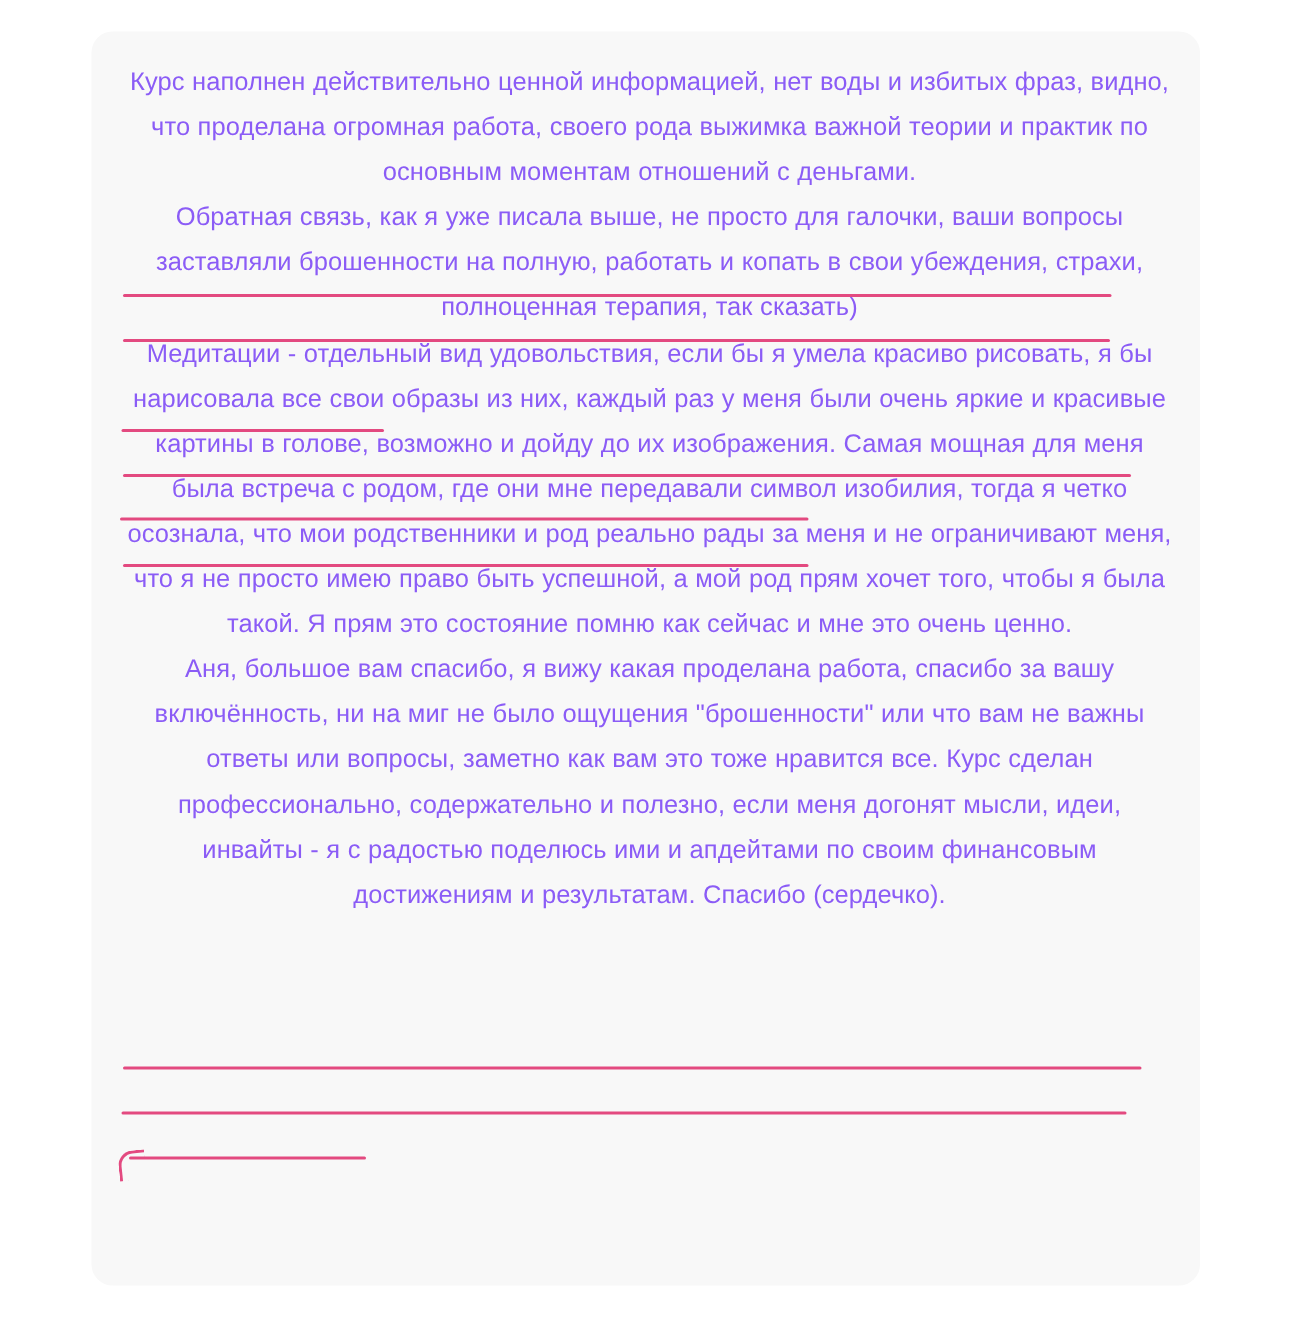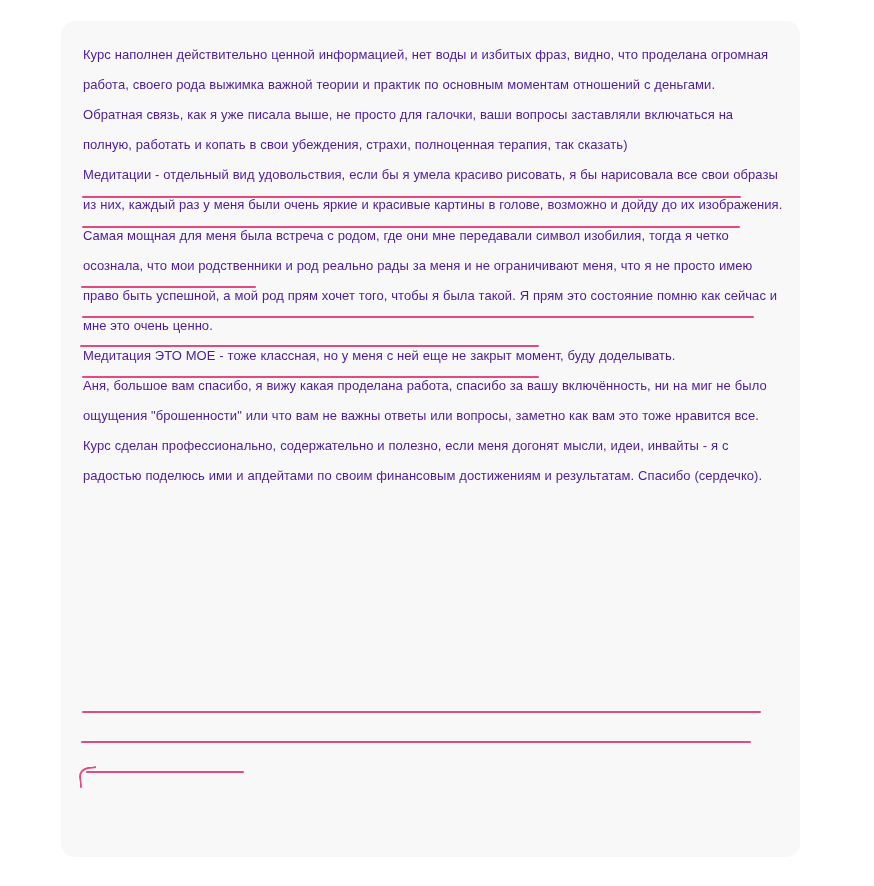--- a/index.html
+++ b/index.html
@@ -32,26 +32,26 @@
   }
   .review-body {
     position: absolute;
     left: 22px;
     top: 19px;
     width: 700px;
   }
   .para {
     margin: 0;
     padding: 0;
-    font-size: 13px;
+    font-size: 17px;
     line-height: 30.1px;
-    color: #4c1d95;
+    color: #8b5cf6;
     letter-spacing: 0.05px;
     word-spacing: 0.2px;
-    text-align: left;
+    text-align: center;
   }
   
   .marks {
     position: absolute;
     left: 0;
     top: 0;
     width: 739px;
     height: 836px;
     pointer-events: none;
   }
@@ -75,23 +75,22 @@
 </style>
 </head>
 <body>
 
 <div id="root">
 
   <div class="review-card">
 
     <div class="review-body">
       <p class="para">Курс наполнен действительно ценной информацией, нет воды и избитых фраз, видно, что проделана огромная работа, своего рода выжимка важной теории и практик по основным моментам отношений с деньгами.</p>
-      <p class="para">Обратная связь, как я уже писала выше, не просто для галочки, ваши вопросы заставляли включаться на полную, работать и копать в свои убеждения, страхи, полноценная терапия, так сказать)</p>
+      <p class="para">Обратная связь, как я уже писала выше, не просто для галочки, ваши вопросы заставляли брошенности на полную, работать и копать в свои убеждения, страхи, полноценная терапия, так сказать)</p>
       <p class="para">Медитации - отдельный вид удовольствия, если бы я умела красиво рисовать, я бы нарисовала все свои образы из них, каждый раз у меня были очень яркие и красивые картины в голове, возможно и дойду до их изображения. Самая мощная для меня была встреча с родом, где они мне передавали символ изобилия, тогда я четко осознала, что мои родственники и род реально рады за меня и не ограничивают меня, что я не просто имею право быть успешной, а мой род прям хочет того, чтобы я была такой. Я прям это состояние помню как сейчас и мне это очень ценно.</p>
-      <p class="para">Медитация ЭТО МОЕ - тоже классная, но у меня с ней еще не закрыт момент, буду доделывать.</p>
       <p class="para">Аня, большое вам спасибо, я вижу какая проделана работа, спасибо за вашу включённость, ни на миг не было ощущения "брошенности" или что вам не важны ответы или вопросы, заметно как вам это тоже нравится все. Курс сделан профессионально, содержательно и полезно, если меня догонят мысли, идеи, инвайты - я с радостью поделюсь ими и апдейтами по своим финансовым достижениям и результатам. Спасибо (сердечко).</p>
     </div>
 
     <div class="marks">
 
       <div class="mk" style="left:21px; top:175px; width:659px;"></div>
       <div class="mk" style="left:21px; top:205px; width:658px;"></div>
 
       <div class="mk" style="left:20px; top:265px; width:175px;"></div>
       <div class="mk" style="left:21px; top:295px; width:672px;"></div>

